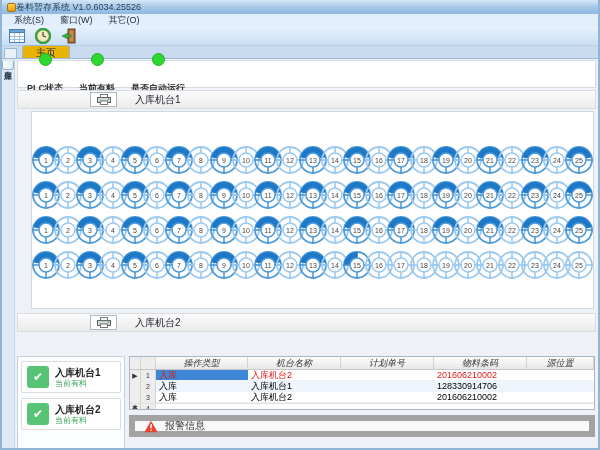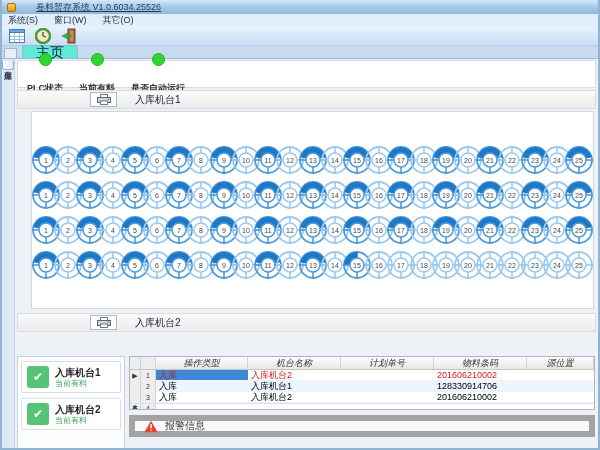--- a/index.html
+++ b/index.html
@@ -2,38 +2,38 @@
 <html><head>
 <meta charset="utf-8">
 <style>
   html,body{margin:0;padding:0;background:#6d8fae;}
   *{box-sizing:border-box;}
   .window{width:600px;height:450px;overflow:hidden;position:relative;
     font-family:"Liberation Sans","DejaVu Sans",sans-serif;background:#eef2f7;
     border-left:2px solid #8fb4d4;border-right:2px solid #8fb4d4;border-bottom:2px solid #8fb4d4;}
   
   .titlebar{height:14px;background:linear-gradient(#d5e7f8,#a9cbe9 45%,#8fb8de);
-    display:flex;align-items:center;gap:20px;padding:0 5px;font-size:9px;color:#1c3a58;text-decoration:underline;}
+    display:flex;align-items:center;gap:0;padding:0 5px;font-size:9px;color:#1c3a58;}
   .app-icon{width:9px;height:9px;flex:none;background:linear-gradient(#ffd24a,#e89a1a);
     border:1px solid #a86e12;border-radius:2px;}
   
   .menubar{height:12px;background:#e1eefb;display:flex;gap:16px;align-items:center;
-    padding:0 6px;font-size:9px;color:#223246;}
+    padding:0 12px;font-size:9px;color:#223246;}
   .menu-item{cursor:default;}
   
   .toolbar{height:20px;background:linear-gradient(#e7f2fd,#cadef3);
     border-bottom:1px solid #b6cee6;display:flex;align-items:center;gap:7px;padding:0 5px;}
   .tool-btn{width:19px;height:17px;display:flex;align-items:center;justify-content:center;border-radius:2px;}
   
   .tabstrip{height:13px;background:#c7daee;display:flex;align-items:flex-end;padding-left:2px;
     border-bottom:1px solid #9db9d5;}
   .tab-stub{width:13px;height:10px;background:#e9eff7;border:1px solid #9ab6d2;border-bottom:none;
     border-radius:2px 2px 0 0;margin-right:5px;}
-  .tab{background:#5eead4;border:1px solid #9ab6d2;border-bottom:none;border-radius:3px 3px 0 0;
-    padding:1px 13px 0 13px;font-size:14px;line-height:11px;color:#12243a;}
+  .tab{background:#eab308;border:1px solid #9ab6d2;border-bottom:none;border-radius:3px 3px 0 0;
+    padding:1px 13px 0 13px;font-size:10px;line-height:11px;color:#12243a;}
   
   .body{display:flex;height:391px;}
   .side-strip{width:13px;background:#dfe9f4;border-right:1px solid #c6d5e4;
     display:flex;flex-direction:column;align-items:center;padding-top:2px;flex:none;}
   .v-tab{writing-mode:vertical-rl;text-orientation:upright;font-size:8px;line-height:11px;color:#24364c;
     background:linear-gradient(90deg,#ffffff,#dfeaf5);border:1px solid #8fb0d0;border-top:none;
     border-radius:0 0 3px 3px;padding:4px 0;width:12px;text-align:center;}
   .content{flex:1;display:flex;flex-direction:column;padding:1px 2px;min-width:0;}
   
   .status-panel{background:#fff;border:1px solid #d4dce4;height:28px;flex:none;

